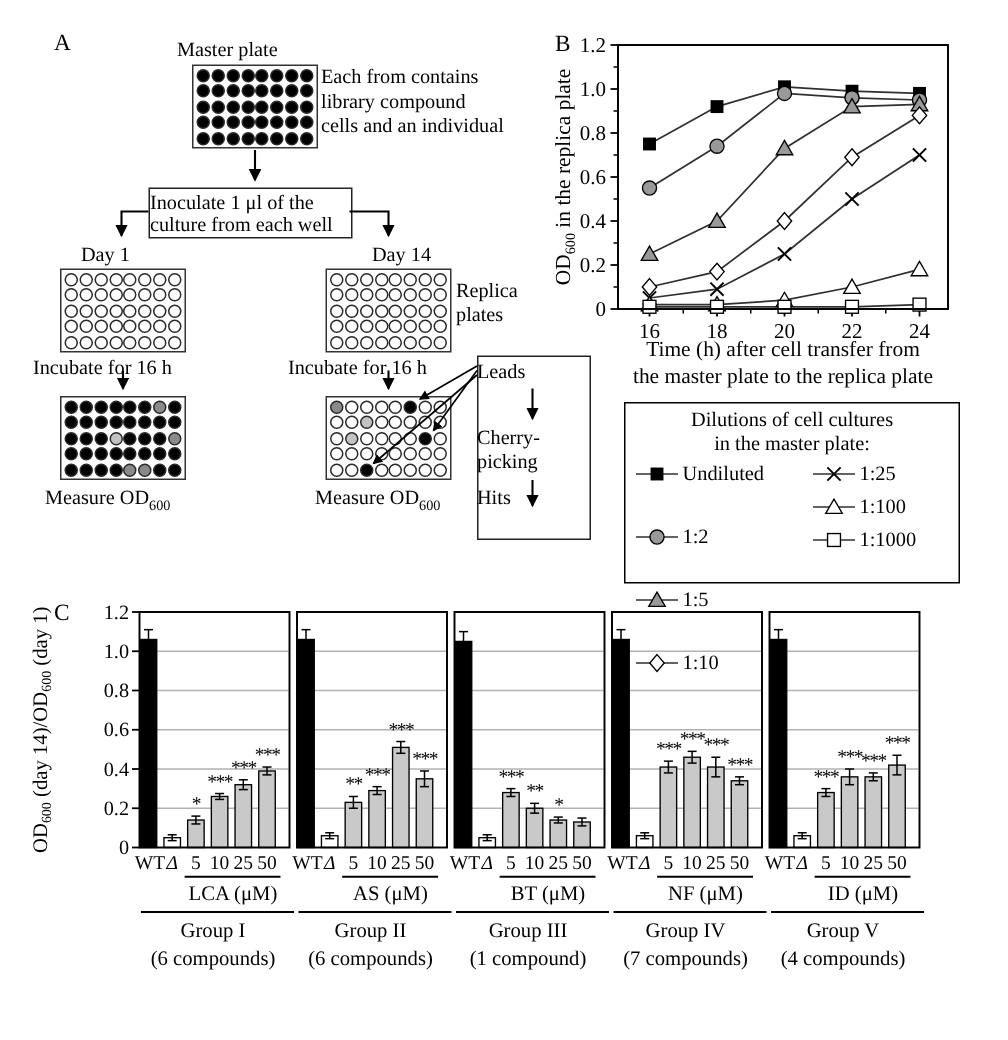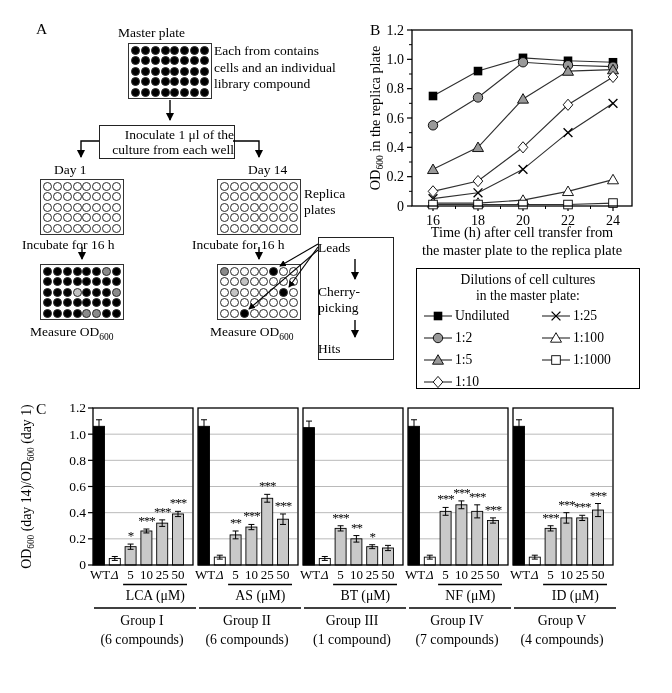--- a/index.html
+++ b/index.html
@@ -2,34 +2,34 @@
 <html><head>
 <meta charset="utf-8">
 <style>
   html,body{margin:0;padding:0;background:#fff;}
   .fig{position:relative;width:672px;height:693px;background:#fff;overflow:hidden;
        font-family:"Liberation Serif","DejaVu Serif",serif;color:#000;}
   .txt{position:absolute;font-size:13.5px;line-height:16px;white-space:nowrap;}
   .center{}
   .plabel{position:absolute;font-size:15.5px;}
   .box{position:absolute;border:1.5px solid #222;background:#fff;display:flex;flex-direction:column;
-       align-items:flex-end;justify-content:center;font-size:13.5px;line-height:15px;text-align:center;}
+       align-items:flex-start;justify-content:center;font-size:13.5px;line-height:15px;text-align:center;}
   .frame{position:absolute;border:1.5px solid #222;background:#fff;}
   .plate{position:absolute;width:84px;height:56px;border:1.4px solid #333;background:#fff;
          display:flex;flex-direction:column;justify-content:space-evenly;box-sizing:border-box;padding:0 1px;}
   .prow{display:flex;justify-content:space-evenly;}
   .well{width:9px;height:9px;border-radius:50%;border:1px solid #2a2a2a;box-sizing:border-box;}
   svg.layer{position:absolute;left:0;top:0;overflow:visible;}
   sub.od{font-size:9.5px;}
   .legend{position:absolute;left:416px;top:268px;width:224px;height:121px;border:1.5px solid #000;
           box-sizing:border-box;background:#fff;}
   .legend-title{font-size:13.6px;line-height:15.5px;text-align:center;margin-top:3px;}
   .legend-cols{display:flex;padding:2px 2px 0 6px;}
   .legend-col{display:flex;flex-direction:column;}
-  .legend-col.c1{width:118px;}
+  .legend-col.c1{width:118px;gap:20px;}
   .legend-col.c2{flex:1;}
   .legend-entry{display:flex;align-items:center;height:22px;}
   .legend-entry .lbl{font-size:13.6px;margin-left:2px;white-space:nowrap;}
 </style>
 </head>
 <body>
 
 <div class="fig">
 
   <span class="plabel" style="left:36px;top:20px">A</span>
@@ -82,22 +82,22 @@
         <span class="well" style="background: rgb(0, 0, 0);"></span>
         <span class="well" style="background: rgb(0, 0, 0);"></span>
         <span class="well" style="background: rgb(0, 0, 0);"></span>
         <span class="well" style="background: rgb(0, 0, 0);"></span>
         <span class="well" style="background: rgb(0, 0, 0);"></span>
         <span class="well" style="background: rgb(0, 0, 0);"></span>
       </div>
     </div>
   <div class="txt" style="left:214px;top:43px;line-height:16.5px">
       <div>Each from contains</div>
+      <div>library compound</div>
       <div>cells and an individual</div>
-      <div>library compound</div>
     </div>
 
   <div class="box" style="left:99px;top:125px;width:134px;height:32px">
       <div>Inoculate 1 μl of the</div>
       <div>culture from each well</div>
     </div>
 
   <div class="txt center" style="left:54px;top:162px;width:56px">Day 1</div>
   <div class="txt center" style="left:248px;top:162px;width:56px">Day 14</div>
 
@@ -320,21 +320,21 @@
 
   <div class="txt center" style="left:30px;top:324px;width:110px"><span>Measure OD</span><sub class="od">600</sub></div>
   <div class="txt center" style="left:210px;top:324px;width:110px"><span>Measure OD</span><sub class="od">600</sub></div>
 
   <div class="frame" style="left:318px;top:237px;width:74px;height:121px"></div>
   <div class="txt center" style="left:318px;top:240px;width:74px">Leads</div>
   <div class="txt center" style="left:318px;top:284px;width:74px;line-height:15.5px">
       <div>Cherry-</div>
       <div>picking</div>
     </div>
-  <div class="txt center" style="left:318px;top:341px;width:80px">Hits</div>
+  <div class="txt center" style="left:318px;top:324px;width:80px">Hits</div>
 
   <svg class="layer" width="672" height="693">
     <defs>
       <marker id="ah" markerWidth="8" markerHeight="8" refX="5.2" refY="3" orient="auto">
         <path d="M0,0 L6,3 L0,6 Z" fill="#000"></path>
       </marker>
     </defs>
     <g stroke="#000" stroke-width="1.4" fill="none">
       <path d="M170 100 V 120" marker-end="url(#ah)"></path>
       <path d="M99 141 H 81 V 157" marker-end="url(#ah)"></path>

